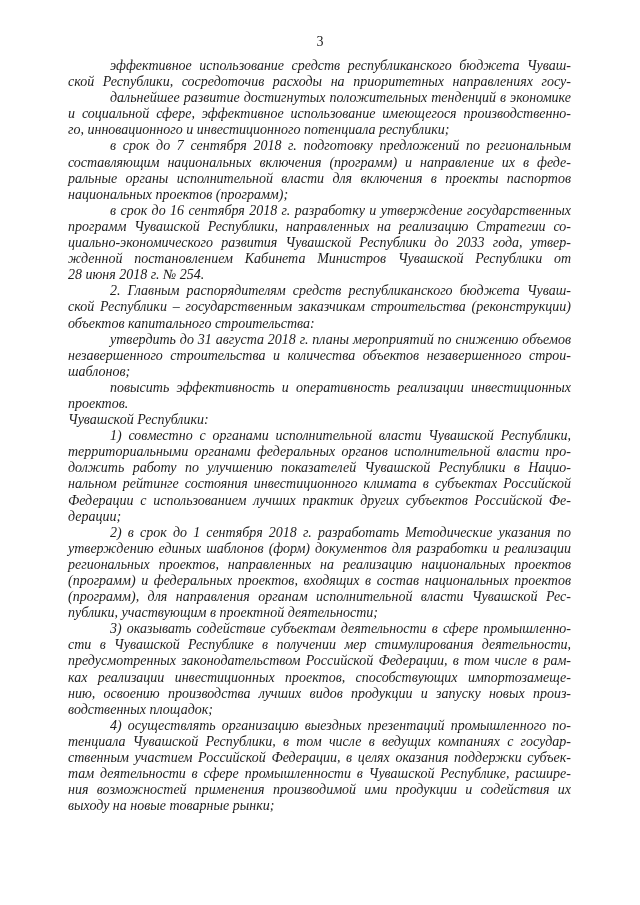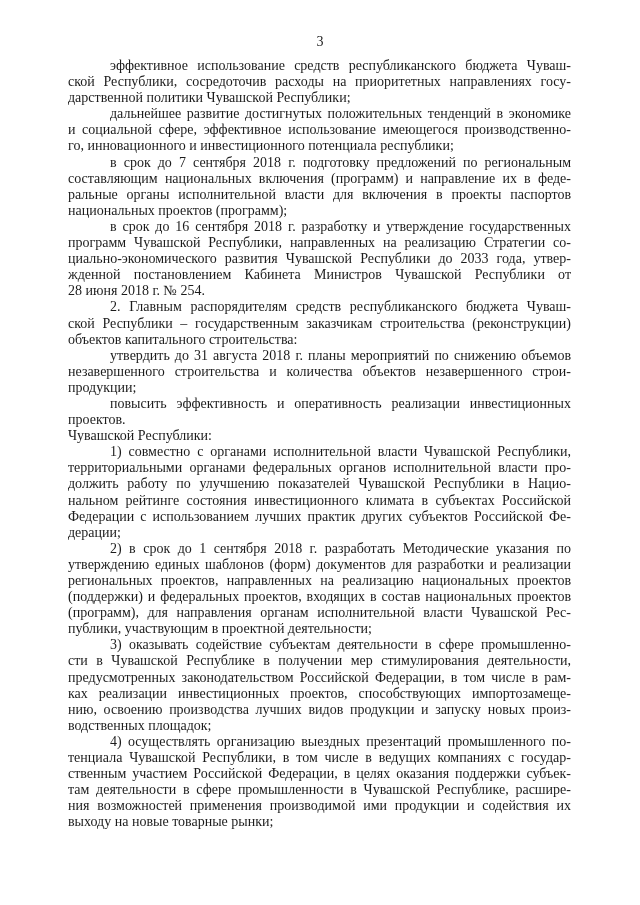--- a/index.html
+++ b/index.html
@@ -20,41 +20,40 @@
     text-align: center;
     font-size: 14px;
     line-height: 16px;
   }
   .doc-body {
     position: absolute;
     top: 58px;
     left: 68px;
     width: 503px;
   }
-  .para { margin: 0; padding: 0; }
+  .para { margin: 0; padding: 0; font-style: italic; }
   .line {
     font-size: 14px;
     line-height: 16.1px;
     text-align: justify;
     text-align-last: justify;
     word-spacing: normal;
   }
   .line.last { text-align-last: left; }
   .line.first { text-indent: 42px; }
 </style>
 </head>
 <body>
 
 <div class="page">
   <div class="page-number">3</div>
   <div class="doc-body">
       <div class="para">
         <div class="line first">эффективное использование средств республиканского бюджета Чуваш-</div>
         <div class="line">ской Республики, сосредоточив расходы на приоритетных направлениях госу-</div>
-        <div class="line last">дарственной политики Чувашской Республики;</div>
       </div>
       <div class="para">
         <div class="line first">дальнейшее развитие достигнутых положительных тенденций в экономике</div>
         <div class="line">и социальной сфере, эффективное использование имеющегося производственно-</div>
         <div class="line last">го, инновационного и инвестиционного потенциала республики;</div>
       </div>
       <div class="para">
         <div class="line first">в срок до 7 сентября 2018 г. подготовку предложений по региональным</div>
         <div class="line">составляющим национальных включения (программ) и направление их в феде-</div>
         <div class="line">ральные органы исполнительной власти для включения в проекты паспортов</div>
@@ -68,42 +67,42 @@
         <div class="line last">28 июня 2018 г. № 254.</div>
       </div>
       <div class="para">
         <div class="line first">2. Главным распорядителям средств республиканского бюджета Чуваш-</div>
         <div class="line">ской Республики – государственным заказчикам строительства (реконструкции)</div>
         <div class="line last">объектов капитального строительства:</div>
       </div>
       <div class="para">
         <div class="line first">утвердить до 31 августа 2018 г. планы мероприятий по снижению объемов</div>
         <div class="line">незавершенного строительства и количества объектов незавершенного строи-</div>
-        <div class="line last">продукции;</div>
+        <div class="line last">шаблонов;</div>
       </div>
       <div class="para">
         <div class="line first">повысить эффективность и оперативность реализации инвестиционных</div>
         <div class="line last">проектов.</div>
       </div>
       <div class="para">
         <div class="line last">Чувашской Республики:</div>
       </div>
       <div class="para">
         <div class="line first">1) совместно с органами исполнительной власти Чувашской Республики,</div>
         <div class="line">территориальными органами федеральных органов исполнительной власти про-</div>
         <div class="line">должить работу по улучшению показателей Чувашской Республики в Нацио-</div>
         <div class="line">нальном рейтинге состояния инвестиционного климата в субъектах Российской</div>
         <div class="line">Федерации с использованием лучших практик других субъектов Российской Фе-</div>
         <div class="line last">дерации;</div>
       </div>
       <div class="para">
         <div class="line first">2) в срок до 1 сентября 2018 г. разработать Методические указания по</div>
         <div class="line">утверждению единых шаблонов (форм) документов для разработки и реализации</div>
         <div class="line">региональных проектов, направленных на реализацию национальных проектов</div>
-        <div class="line">(поддержки) и федеральных проектов, входящих в состав национальных проектов</div>
+        <div class="line">(программ) и федеральных проектов, входящих в состав национальных проектов</div>
         <div class="line">(программ), для направления органам исполнительной власти Чувашской Рес-</div>
         <div class="line last">публики, участвующим в проектной деятельности;</div>
       </div>
       <div class="para">
         <div class="line first">3) оказывать содействие субъектам деятельности в сфере промышленно-</div>
         <div class="line">сти в Чувашской Республике в получении мер стимулирования деятельности,</div>
         <div class="line">предусмотренных законодательством Российской Федерации, в том числе в рам-</div>
         <div class="line">ках реализации инвестиционных проектов, способствующих импортозамеще-</div>
         <div class="line">нию, освоению производства лучших видов продукции и запуску новых произ-</div>
         <div class="line last">водственных площадок;</div>

